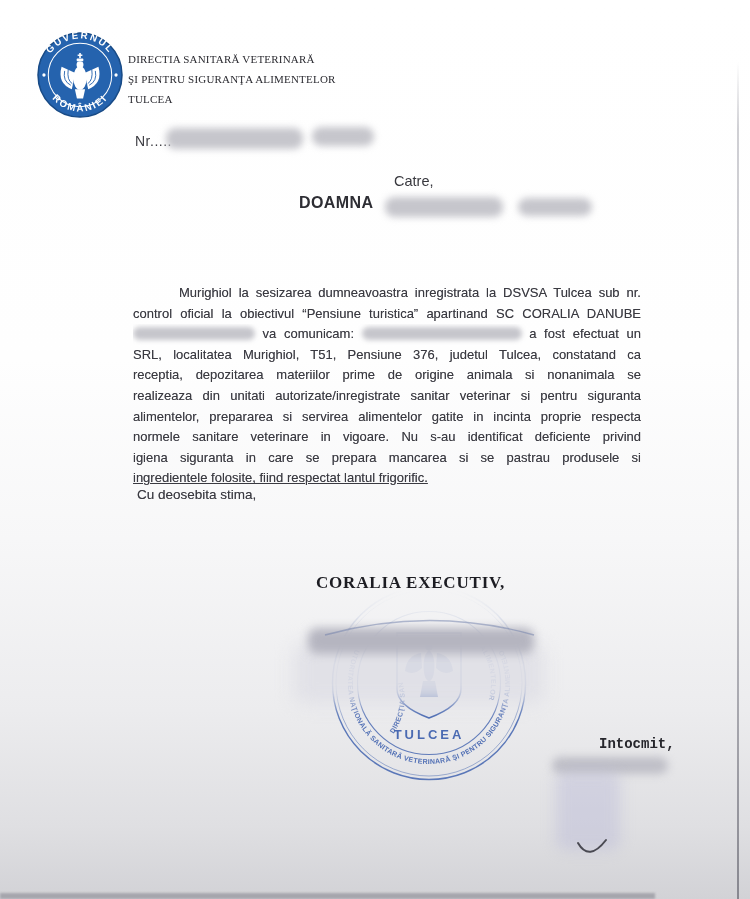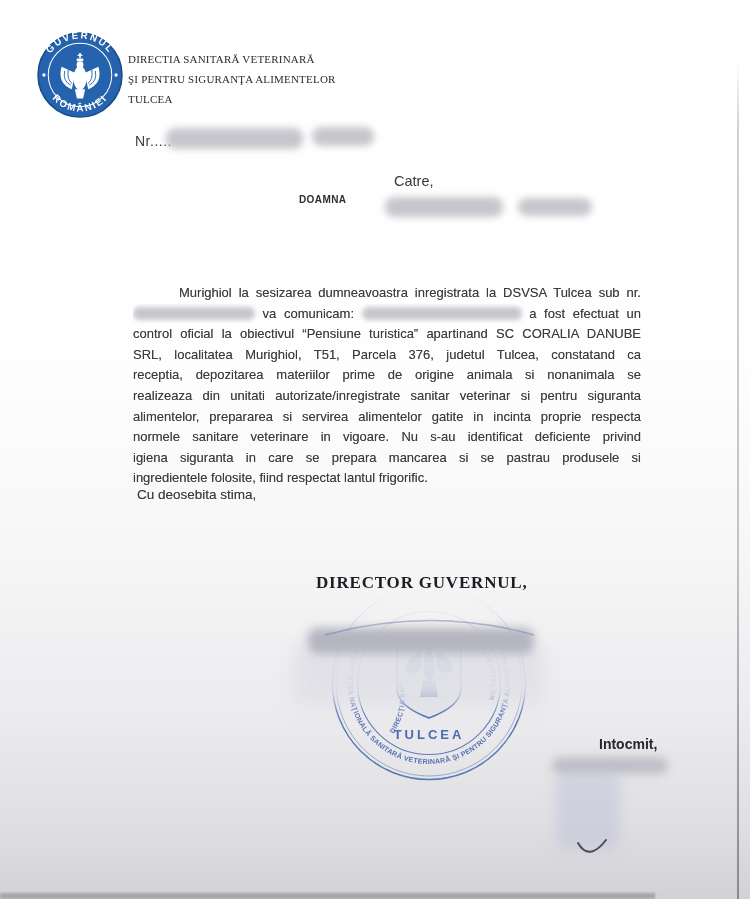--- a/index.html
+++ b/index.html
@@ -8,33 +8,33 @@
     position:relative;width:750px;height:899px;overflow:hidden;
     background:linear-gradient(180deg,#ffffff 0%,#fefefe 40%,#f7f7f8 60%,#ececee 79%,#dfdfe2 92%,#d2d2d6 100%);
     font-family:"Liberation Sans","DejaVu Sans",sans-serif;
   }
   .abs{position:absolute;}
   
   .org-block{left:128px;top:49px;font-family:"Liberation Serif","DejaVu Serif",serif;
     font-size:11px;line-height:20px;color:#2b2b31;letter-spacing:.2px;}
   .nr-line{left:135px;top:133px;font-size:14px;color:#3c3c42;letter-spacing:.5px;}
   .catre{left:394px;top:173px;font-size:14.5px;color:#38383e;}
-  .doamna{left:299px;top:194px;font-size:10px;font-weight:bold;color:#2e2e34;letter-spacing:.4px;}
+  .doamna{left:299px;top:194px;font-size:16px;font-weight:bold;color:#2e2e34;letter-spacing:.4px;}
   
   .body-paragraph{left:133px;top:283px;width:508px;font-size:13px;color:#3a3a41;
     text-shadow:0 0 .4px rgba(60,60,70,.55);}
   .body-line{line-height:20.6px;height:20.6px;overflow:hidden;text-align:justify;text-align-last:justify;}
-  .body-line-last{text-align-last:left;}
+  .body-line-last{text-align-last:left;text-decoration:underline;}
   .redaction-inline{display:inline-block;height:13px;border-radius:7px;background:#c6c6cc;
     filter:blur(2.5px);vertical-align:-2px;}
   .closing{left:137px;top:487px;font-size:13.5px;color:#3a3a41;text-shadow:0 0 .4px rgba(60,60,70,.55);}
   
   .director-title{left:316px;top:573px;font-family:"Liberation Serif","DejaVu Serif",serif;
     font-size:17px;font-weight:bold;letter-spacing:.8px;color:#1d1d23;}
-  .intocmit{left:599px;top:736px;font-family:Liberation Sans, sans-serif;
+  .intocmit{left:599px;top:736px;font-family:Liberation Mono, monospace;
     font-size:14px;font-weight:bold;color:#26262c;text-align:center;}
   
   .blob{position:absolute;border-radius:9px;background:#c6c6cc;filter:blur(3.5px);}
   .blob-nr1{left:166px;top:128px;width:137px;height:21px;}
   .blob-nr2{left:312px;top:127px;width:62px;height:19px;}
   .blob-doamna1{left:385px;top:197px;width:118px;height:20px;}
   .blob-doamna2{left:518px;top:198px;width:74px;height:18px;}
   .blob-director{left:308px;top:628px;width:226px;height:26px;background:#b5b5c0;filter:blur(5px);z-index:4;}
   .stamp-haze{left:294px;top:644px;width:250px;height:60px;background:rgba(224,224,230,.92);
     filter:blur(9px);z-index:3;border-radius:10px;}
@@ -102,34 +102,34 @@
   <div class="blob blob-nr1"></div>
   <div class="blob blob-nr2"></div>
 
   <div class="abs catre">Catre,</div>
   <div class="abs doamna">DOAMNA</div>
   <div class="blob blob-doamna1"></div>
   <div class="blob blob-doamna2"></div>
 
   <div class="abs body-paragraph">
       <div class="body-line" style="text-indent: 46px;"><span>Murighiol la sesizarea dumneavoastra inregistrata la DSVSA Tulcea sub nr.</span></div>
+      <div class="body-line"><span>control oficial la obiectivul “Pensiune turistica” apartinand SC CORALIA DANUBE</span></div>
       <div class="body-line"><span class="redaction-inline" style="width: 122px;"></span> <span>va comunicam:</span> <span class="redaction-inline" style="width: 160px;"></span> <span>a fost efectuat un</span></div>
-      <div class="body-line"><span>control oficial la obiectivul “Pensiune turistica” apartinand SC CORALIA DANUBE</span></div>
-      <div class="body-line"><span>SRL, localitatea Murighiol, T51, Parcela 376, judetul Tulcea, constatand ca</span></div>
+      <div class="body-line"><span>SRL, localitatea Murighiol, T51, Pensiune 376, judetul Tulcea, constatand ca</span></div>
       <div class="body-line"><span>receptia, depozitarea materiilor prime de origine animala si nonanimala se</span></div>
       <div class="body-line"><span>realizeaza din unitati autorizate/inregistrate sanitar veterinar si pentru siguranta</span></div>
       <div class="body-line"><span>alimentelor, prepararea si servirea alimentelor gatite in incinta proprie respecta</span></div>
       <div class="body-line"><span>normele sanitare veterinare in vigoare. Nu s-au identificat deficiente privind</span></div>
       <div class="body-line"><span>igiena siguranta in care se prepara mancarea si se pastrau produsele si</span></div>
       <div class="body-line body-line-last"><span>ingredientele folosite, fiind respectat lantul frigorific.</span></div>
     </div>
 
   <div class="abs closing">Cu deosebita stima,</div>
 
-  <div class="abs director-title">DIRECTOR GUVERNUL,</div>
+  <div class="abs director-title">CORALIA EXECUTIV,</div>
   <div class="blob blob-director"></div>
   <div class="abs stamp-haze"></div>
 
   <svg class="abs arc-line" viewBox="0 0 216 34">
     <path d="M 3 27 Q 108 -2 212 27" fill="none" stroke="rgba(110,125,170,0.5)" stroke-width="1.4"></path>
   </svg>
 
   <div class="abs stamp-wrap">
     <svg width="220" height="220" viewBox="0 0 220 220">
       <defs>

